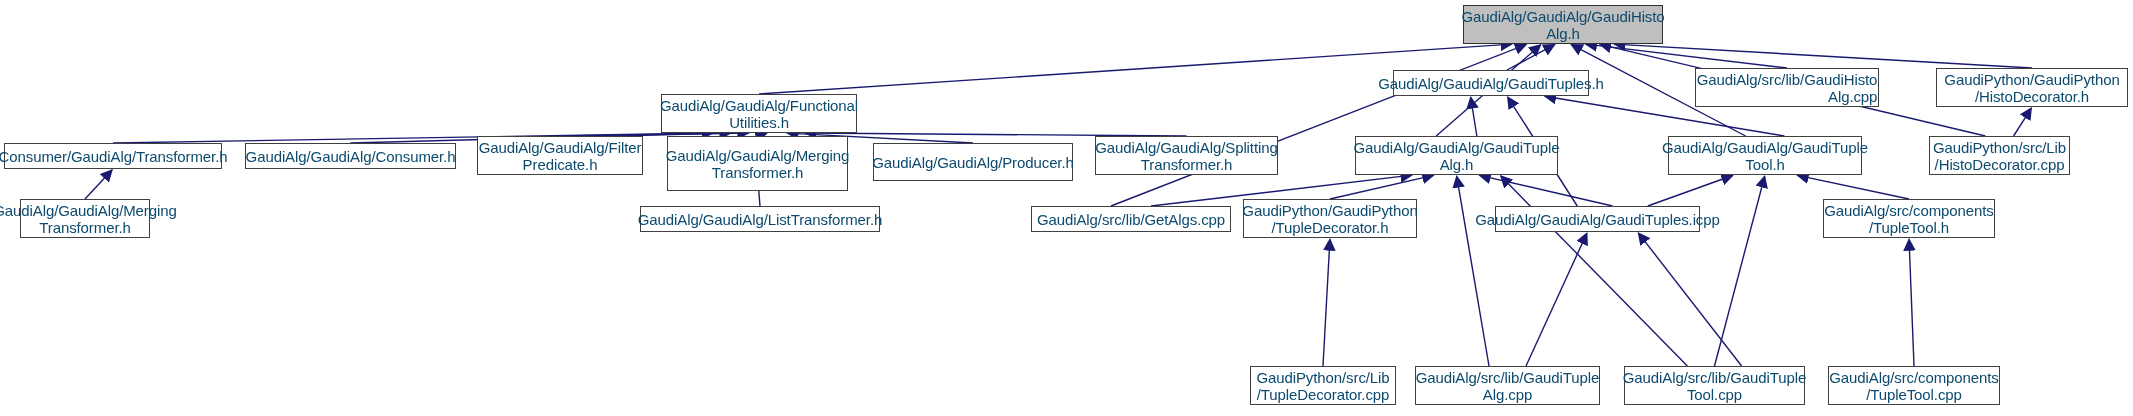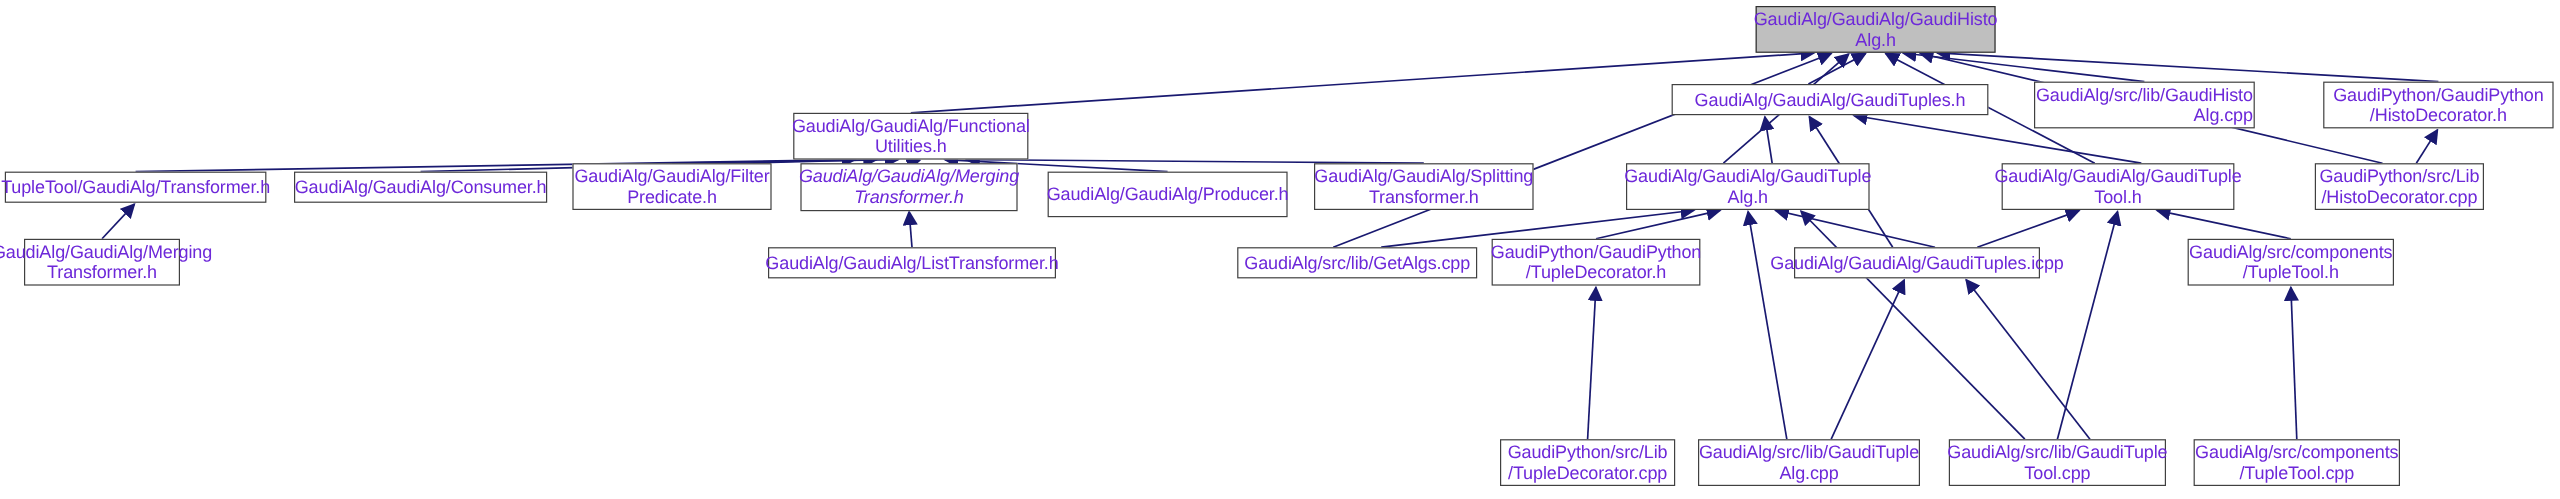--- a/index.html
+++ b/index.html
@@ -1,20 +1,20 @@
 <!DOCTYPE html>
 <html><head>
 <meta charset="utf-8">
 <style>
   html,body{margin:0;padding:0;background:#ffffff;}
   #canvas{position:relative;width:2133px;height:416px;background:#ffffff;
           font-family:"Liberation Sans","DejaVu Sans",sans-serif;overflow:hidden;}
   .node{position:absolute;box-sizing:border-box;border:1px solid #404040;
         background:#ffffff;display:flex;align-items:center;justify-content:center;
-        text-align:center;color:#6d28d9;font-size:15px;line-height:17px;
+        text-align:center;color:#0c4a6e;font-size:15px;line-height:17px;
         letter-spacing:-0.1px;white-space:pre-line;padding:1px 3px;}
   .node.root{background:#bfbfbf;border:1px solid #303030;}
   svg.edges{position:absolute;left:0;top:0;width:2133px;height:416px;
             pointer-events:none;}
 </style>
 </head>
 <body>
 
 <div id="canvas">
   <svg class="edges" id="edge-layer" viewBox="0 0 2133 416" xmlns="http://www.w3.org/2000/svg">
@@ -54,30 +54,30 @@
       <path d="M1323,366 L1329.918091141897,239.49776197673873" stroke="#191970" stroke-width="1.4" fill="none" marker-end="url(#ah)"></path>
       <path d="M1526,366 L1586.8082111188924,233.36353299080454" stroke="#191970" stroke-width="1.4" fill="none" marker-end="url(#ah)"></path>
       <path d="M1741.65,366 L1638.4868123539466,233.18462311060532" stroke="#191970" stroke-width="1.4" fill="none" marker-end="url(#ah)"></path>
       <path d="M1914,366 L1909.0585490976105,239.49885689882956" stroke="#191970" stroke-width="1.4" fill="none" marker-end="url(#ah)"></path>
     </svg>
   <div id="node-layer">
       <div class="node root" style="left: 1463px; top: 5px; width: 200px; height: 39px;">GaudiAlg/GaudiAlg/GaudiHisto
 Alg.h</div>
       <div class="node" style="left: 661px; top: 94px; width: 196px; height: 39px;">GaudiAlg/GaudiAlg/Functional
 Utilities.h</div>
-      <div class="node" style="left: 1393px; top: 70px; width: 264px; height: 26px;">GaudiAlg/GaudiAlg/GaudiTuples.h</div>
+      <div class="node" style="left: 1393px; top: 70px; width: 196px; height: 26px;">GaudiAlg/GaudiAlg/GaudiTuples.h</div>
       <div class="node" style="left: 1695px; top: 68px; width: 184px; height: 39px; text-align: right;">GaudiAlg/src/lib/GaudiHisto
 Alg.cpp</div>
       <div class="node" style="left: 1936px; top: 68px; width: 192px; height: 39px;">GaudiPython/GaudiPython
 /HistoDecorator.h</div>
-      <div class="node" style="left: 4px; top: 143px; width: 218px; height: 26px;">TupleTool/GaudiAlg/Transformer.h</div>
+      <div class="node" style="left: 4px; top: 143px; width: 218px; height: 26px;">Consumer/GaudiAlg/Transformer.h</div>
       <div class="node" style="left: 245px; top: 143px; width: 211px; height: 26px;">GaudiAlg/GaudiAlg/Consumer.h</div>
       <div class="node" style="left: 477px; top: 136px; width: 166px; height: 39px;">GaudiAlg/GaudiAlg/Filter
 Predicate.h</div>
-      <div class="node" style="left: 667px; top: 136px; width: 181px; height: 40px; font-style: italic;">GaudiAlg/GaudiAlg/Merging
+      <div class="node" style="left: 667px; top: 136px; width: 181px; height: 55px;">GaudiAlg/GaudiAlg/Merging
 Transformer.h</div>
       <div class="node" style="left: 873px; top: 143px; width: 200px; height: 38px;">GaudiAlg/GaudiAlg/Producer.h</div>
       <div class="node" style="left: 1095px; top: 136px; width: 183px; height: 39px;">GaudiAlg/GaudiAlg/Splitting
 Transformer.h</div>
       <div class="node" style="left: 1355px; top: 136px; width: 203px; height: 39px;">GaudiAlg/GaudiAlg/GaudiTuple
 Alg.h</div>
       <div class="node" style="left: 1668px; top: 136px; width: 194px; height: 39px;">GaudiAlg/GaudiAlg/GaudiTuple
 Tool.h</div>
       <div class="node" style="left: 1929px; top: 136px; width: 141px; height: 39px;">GaudiPython/src/Lib
 /HistoDecorator.cpp</div>

